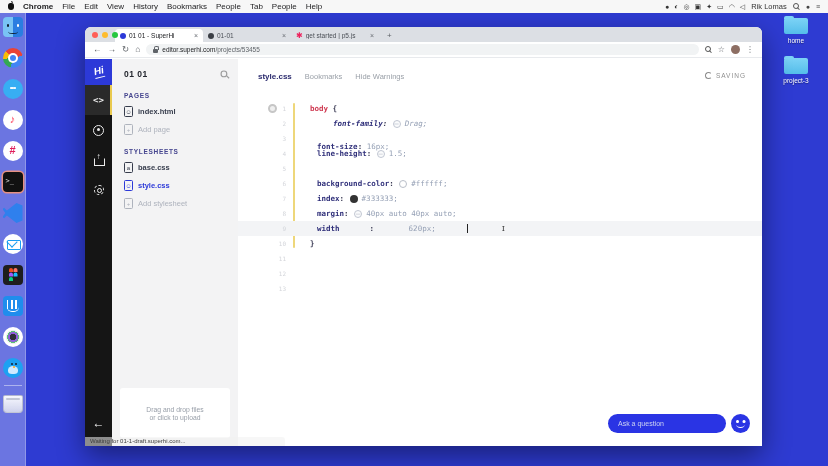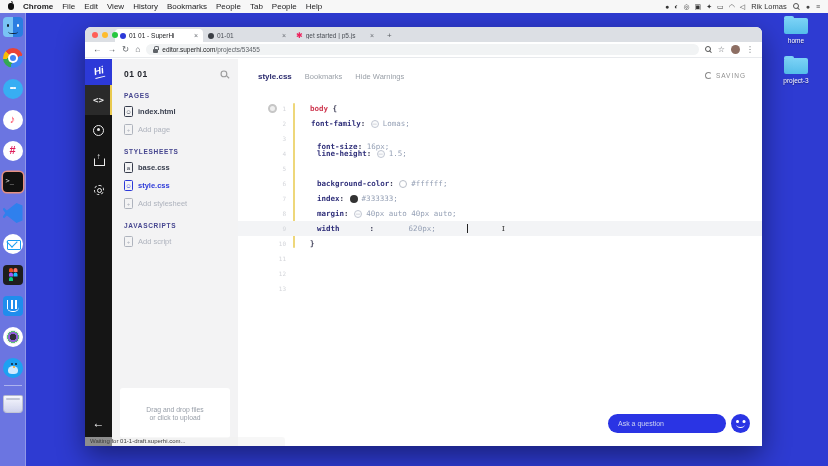--- a/index.html
+++ b/index.html
@@ -344,27 +344,20 @@
               </div>
               <div class="fp-item active">
                 <span class="doc">☺</span>
                 <span class="lbl">style.css</span>
               </div>
               <div class="fp-item muted">
                 <span class="doc">+</span>
                 <span class="lbl">Add stylesheet</span>
               </div>
             </div>
-            <div class="fp-section">
-              <div class="fp-label">JAVASCRIPTS</div>
-              <div class="fp-item muted">
-                <span class="doc">+</span>
-                <span class="lbl">Add script</span>
-              </div>
-            </div>
           </div>
         <div class="dropzone">
           <div>Drag and drop files</div>
           <div>or click to upload</div>
         </div>
       </div>
 
       <div class="editor">
         <div class="ed-top">
           <span class="ed-tab">style.css</span>
@@ -378,21 +371,21 @@
         <div class="codearea">
           <span class="gutter-dot"></span>
           <div class="changebar" style="top: 2px; height: 145px;"></div>
           <div>
               <div class="code-row">
                 <span class="ln">1</span>
                 <span class="code-content" style="padding-left: 24px;"><span class="tok-sel">body</span><span class="tok-pun"> {</span></span>
               </div>
               <div class="code-row">
                 <span class="ln">2</span>
-                <span class="code-content" style="padding-left: 25px;"><span class="tok-prop">font-family</span><span class="tok-pun">: </span><span class="w-minus">–</span><span class="tok-val">Lomas;</span></span>
+                <span class="code-content" style="padding-left: 47px; font-style: italic;"><span class="tok-prop">font-family</span><span class="tok-pun">: </span><span class="w-minus">–</span><span class="tok-val">Drag;</span></span>
               </div>
               <div class="code-row">
                 <span class="ln">3</span>
                 <span class="code-content" style="padding-left: 31px; margin-top: 16px;"><span class="tok-prop">font-size</span><span class="tok-pun">: </span><span class="tok-val">16px;</span></span>
               </div>
               <div class="code-row">
                 <span class="ln">4</span>
                 <span class="code-content" style="padding-left: 31px;"><span class="tok-prop">line-height</span><span class="tok-pun">: </span><span class="w-minus">–</span><span class="tok-val">1.5;</span></span>
               </div>
               <div class="code-row">

